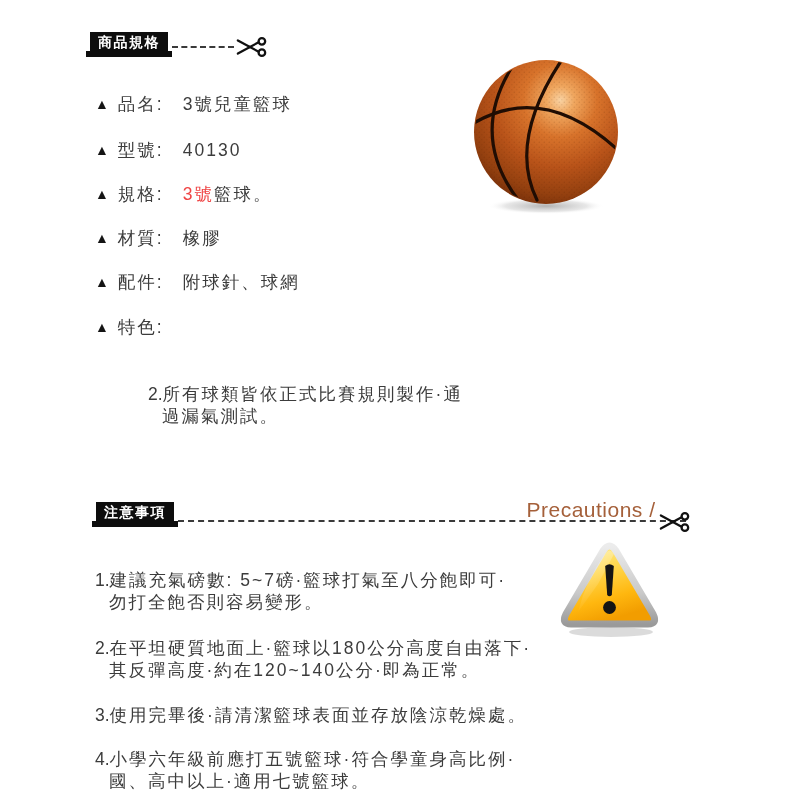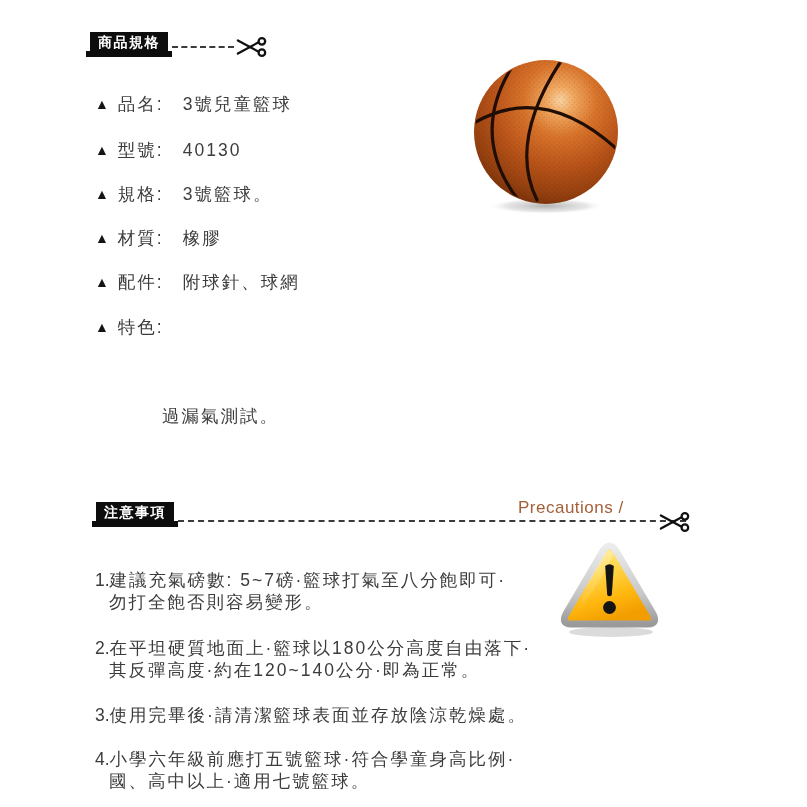--- a/index.html
+++ b/index.html
@@ -5,28 +5,28 @@
   html,body{margin:0;padding:0;background:#ffffff;}
   #canvas{
     position:relative;width:698px;height:807px;background:#ffffff;overflow:hidden;
     font-family:"Liberation Sans","DejaVu Sans",sans-serif;color:#3c3c3c;
   }
   .abs{position:absolute;}
   .cjk{font-size:17.5px;letter-spacing:2px;line-height:22px;white-space:nowrap;color:#3c3c3c;}
   .row{display:flex;align-items:flex-start;}
   .bullet{font-size:14px;color:#141414;margin-right:9px;line-height:22px;letter-spacing:0;}
   .val{margin-left:19px;}
-  .red{color:#404040;}
+  .red{color:#ef4444;}
   .hdr-box{
     display:inline-block;background:#0d0d0d;color:#ffffff;
     font-size:14px;line-height:19px;padding:1px 8px;letter-spacing:1.5px;font-weight:bold;
   }
   .hdr-base{position:absolute;background:#0d0d0d;height:6px;}
   .dash{border-top:2px dashed #3a3a3a;height:0;}
-  .precautions{font-size:17px;letter-spacing:0.5px;color:#a5603a;white-space:nowrap;text-align:left;}
+  .precautions{font-size:21px;letter-spacing:0.5px;color:#a5603a;white-space:nowrap;text-align:center;}
   .notes .num{letter-spacing:0;}
 </style>
 </head>
 <body>
 
 <div id="canvas">
 
   <div class="abs" style="left:90px;top:32px;">
     <span class="hdr-box">商品規格</span>
   </div>
@@ -100,20 +100,23 @@
   <div class="abs row cjk" style="left:95px;top:271px;">
     <span class="bullet">▲</span>
     <span>配件:</span>
     <span class="val">附球針、球網</span>
   </div>
 
   <div class="abs row cjk" style="left:95px;top:316px;">
     <span class="bullet">▲</span>
     <span>特色:</span>
   </div>
+  <div class="abs cjk" style="left:148px;top:383px;">
+    <span style="letter-spacing:0;">2.</span><span>所有球類皆依正式比賽規則製作·通</span>
+  </div>
   <div class="abs cjk" style="left:162px;top:405px;">過漏氣測試。</div>
 
   <div class="abs" style="left:96px;top:502px;">
     <span class="hdr-box">注意事項</span>
   </div>
   <div class="abs hdr-base" style="left:92px;top:521px;width:86px;"></div>
   <div class="abs dash" style="left:178px;top:520px;width:508px;"></div>
   <div class="abs precautions" style="left:518px;top:498px;width:146px;">Precautions /</div>
   <svg class="abs" style="left:659px;top:511px;" width="32" height="22" viewBox="0 0 34 22">
     <g stroke="#111" stroke-width="2.4" fill="none" stroke-linecap="round">

